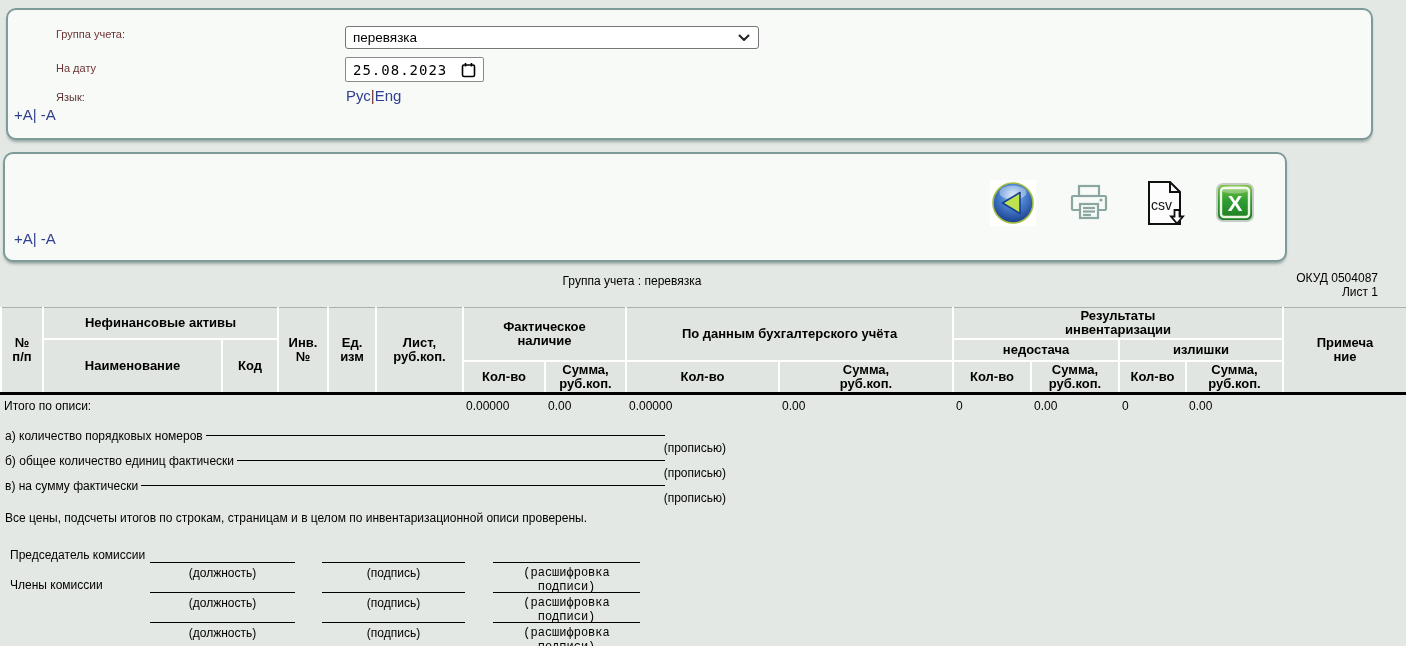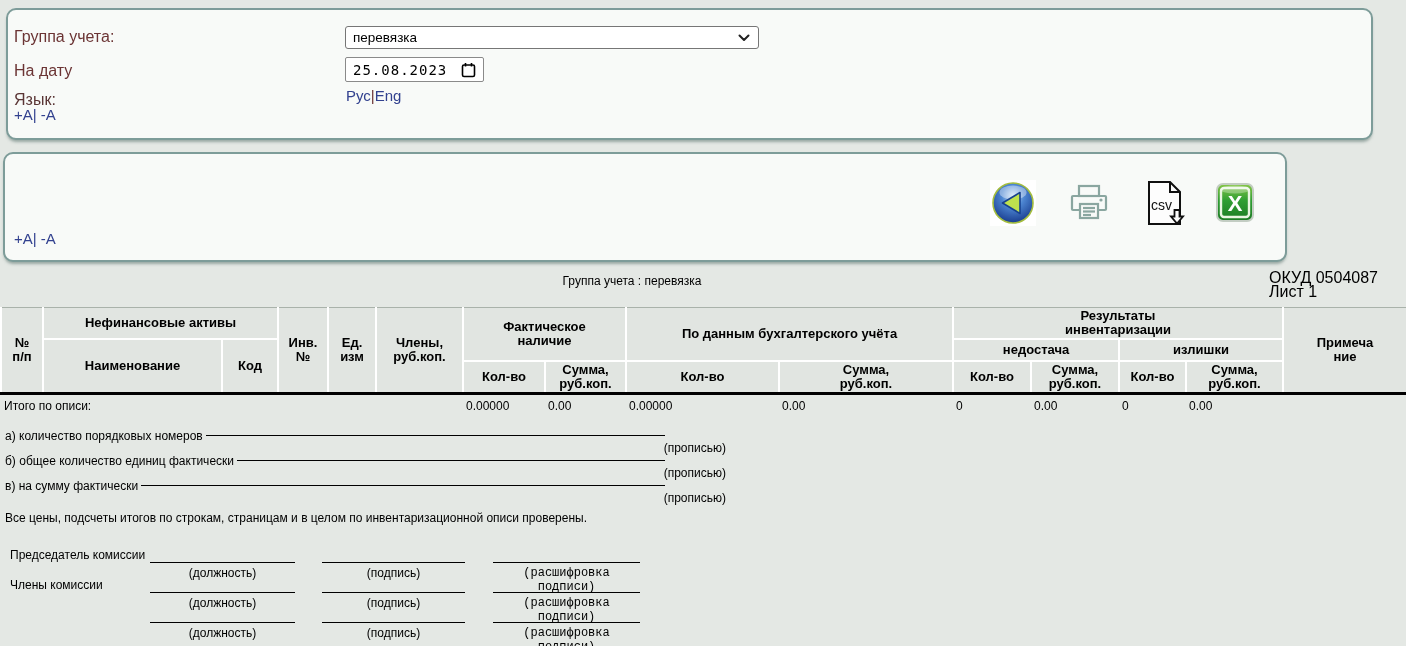--- a/index.html
+++ b/index.html
@@ -14,21 +14,21 @@
   .panel {
     position:absolute;
     background:#f8faf8;
     border:2px solid #7d9c99;
     border-radius:10px;
     box-shadow:0 3px 3px -1px rgba(90,115,110,.55);
   }
   #panel1 { left:6px; top:8px; width:1367px; height:132px; }
   #panel2 { left:3px; top:152px; width:1284px; height:110px; }
 
-  .flabel { position:absolute; color:#6b3434; font-size:16px; }
+  .flabel { position:absolute; color:#6b3434; font-size:11px;margin-left:42px; }
   .linkrow { position:absolute; font-size:15px; }
   .linkish { color:#32418f; text-decoration:none; cursor:pointer; }
 
   .select-box {
     position:absolute; left:337px; top:16px; width:414px; height:23px;
     background:#fff; border:1px solid #767676; border-radius:3px;
     display:flex; align-items:center; padding:0 8px 0 7px;
     font-size:13.5px; cursor:default;
   }
   .select-box .val { flex:1; }
@@ -40,21 +40,21 @@
     font-family:"DejaVu Sans Mono", monospace; font-size:14px; letter-spacing:1px;
   }
   .date-box .val { flex:1; }
 
   .iconbar { position:absolute; right:31px; top:25px; display:flex; align-items:center; gap:30px; }
   .tool { display:inline-flex; align-items:center; justify-content:center; cursor:pointer; }
 
   
   .doc-band { position:absolute; left:0; top:274px; width:1406px; }
   .doc-center { width:100%; padding-right:142px; text-align:center; font-size:12px; }
-  .doc-right { position:absolute; right:28px; top:-3px; font-size:16px; line-height:14px; }
+  .doc-right { position:absolute; right:28px; top:-3px; text-align:right; font-size:12px; line-height:14px; }
 
   table.inv {
     position:absolute; left:0; top:307px; width:1406px;
     border-collapse:collapse; table-layout:fixed;
   }
   table.inv thead { border-bottom:3px solid #000; }
   table.inv th {
     background:#e1e5e1; border:2px solid #fff;
     font-size:13px; font-weight:bold; line-height:14px;
     text-align:center; vertical-align:middle; padding:1px 2px;
@@ -216,21 +216,21 @@
     <col style="width:67px">
       <col style="width:97px">
       <col style="width:124px">
   </colgroup>
   <thead>
     <tr class="r1">
       <th rowspan="3"><span class="hw" style="width:24px">№ п/п</span></th>
       <th colspan="2"><span class="hw">Нефинансовые активы</span></th>
       <th rowspan="3"><span class="hw" style="width:32px">Инв. №</span></th>
       <th rowspan="3"><span class="hw" style="width:26px">Ед. изм</span></th>
-      <th rowspan="3"><span class="hw" style="width:64px">Члены, руб.коп.</span></th>
+      <th rowspan="3"><span class="hw" style="width:64px">Лист, руб.коп.</span></th>
       <th colspan="2" rowspan="2"><span class="hw" style="width:96px">Фактическое наличие</span></th>
       <th colspan="2" rowspan="2"><span class="hw">По данным бухгалтерского учёта</span></th>
       <th colspan="4"><span class="hw" style="width:122px">Результаты инвентаризации</span></th>
       <th rowspan="3"><span class="hw brk" style="width:58px">Примечание</span></th>
     </tr>
     <tr class="r2">
       <th rowspan="2"><span class="hw">Наименование</span></th>
       <th rowspan="2"><span class="hw">Код</span></th>
       <th colspan="2"><span class="hw">недостача</span></th>
       <th colspan="2"><span class="hw">излишки</span></th>

